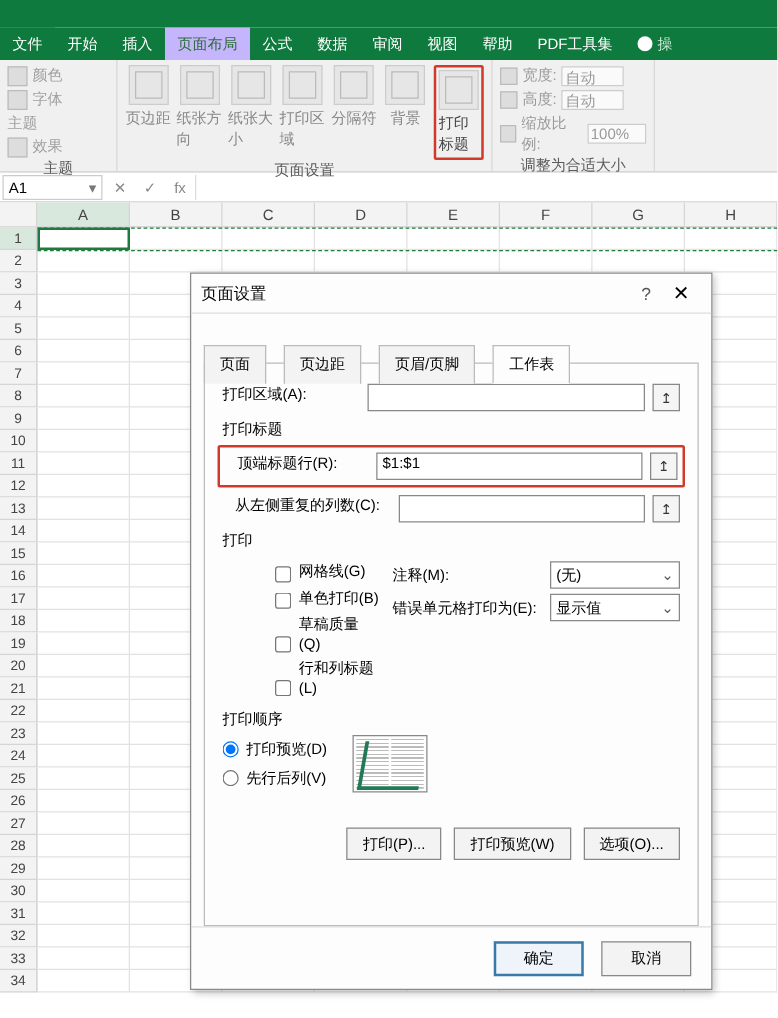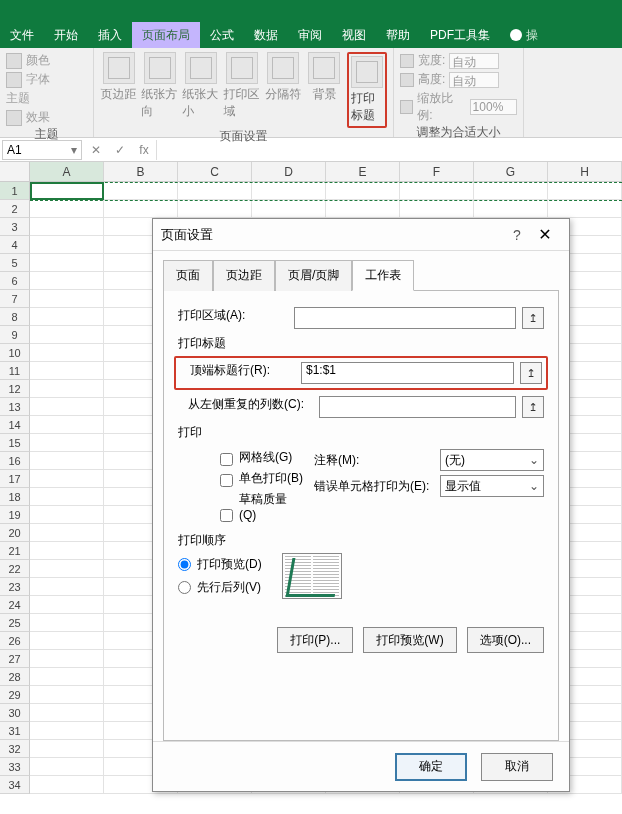--- a/index.html
+++ b/index.html
@@ -57,21 +57,21 @@
 .dashline { position:absolute; left:30px; top:20px; right:0; height:0; border-top:1.5px dashed #1f7a3e; pointer-events:none;}
 .dashline2 { position:absolute; left:30px; top:38px; right:0; height:0; border-top:1.5px dashed #1f7a3e; pointer-events:none;}
 
 
 .dialog { position:absolute; left:152px; top:218px; width:418px; height:574px; background:#fdfdfd; border:1px solid #8a8a8a; box-shadow:2px 2px 6px rgba(0,0,0,.25); display:flex; flex-direction:column; }
 .dlg-titlebar { height:32px; display:flex; align-items:center; padding:0 8px; border-bottom:1px solid #ddd; }
 .dlg-title { flex:1; font-size:13px; }
 .dlg-help { width:24px; text-align:center; font-size:14px; color:#555; cursor:pointer;}
 .dlg-close { width:32px; text-align:center; font-size:16px; cursor:pointer;}
 .dlg-tabs { display:flex; padding:8px 10px 0 10px; }
-.dtab { padding:6px 12px; border:1px solid #bbb; border-bottom:none; background:#f3f3f3; margin-right:0; cursor:pointer; position:relative; top:1px;}
+.dtab { padding:6px 12px; border:1px solid #bbb; border-bottom:none; background:#f3f3f3; margin-right:14px; cursor:pointer; position:relative; top:17px;}
 .dtab.active { background:#fdfdfd; border-bottom:1px solid #fdfdfd; }
 .dlg-body { flex:1; margin:0 10px 0 10px; border:1px solid #bbb; padding:10px 14px; overflow:hidden;}
 .fld { display:flex; align-items:flex-start; margin:6px 0; gap:6px; }
 .fld label { width:110px; text-align:left; }
 .fld .inp { flex:1; height:22px; border:1px solid #888; padding:0 4px; background:#fff; }
 .fld .refbtn { width:22px; height:22px; border:1px solid #888; background:#f5f5f5; display:flex; align-items:center; justify-content:center; cursor:pointer;}
 .refbtn::before{content:"↥"; font-size:11px; color:#333;}
 .section { margin-top:6px; margin-bottom:4px; }
 .hi-row { border:2px solid #d03a2a; padding:4px; border-radius:2px; margin:4px -4px;}
 .hi-row .fld { margin:0; }
@@ -652,20 +652,24 @@
             <span>网格线(G)</span>
           </div>
         <div class="chk">
             <input type="checkbox" style="">
             <span>单色打印(B)</span>
           </div>
         <div class="chk">
             <input type="checkbox" style="">
             <span>草稿质量(Q)</span>
           </div>
+        <div class="chk">
+            <input type="checkbox" style="">
+            <span>行和列标题(L)</span>
+          </div>
       </div>
       <div class="right-col">
         <div class="rfld">
           <label>注释(M):</label>
           <div class="sel">
               <span>(无)</span>
               <span class="dd">⌄</span>
             </div>
         </div>
         <div class="rfld">

